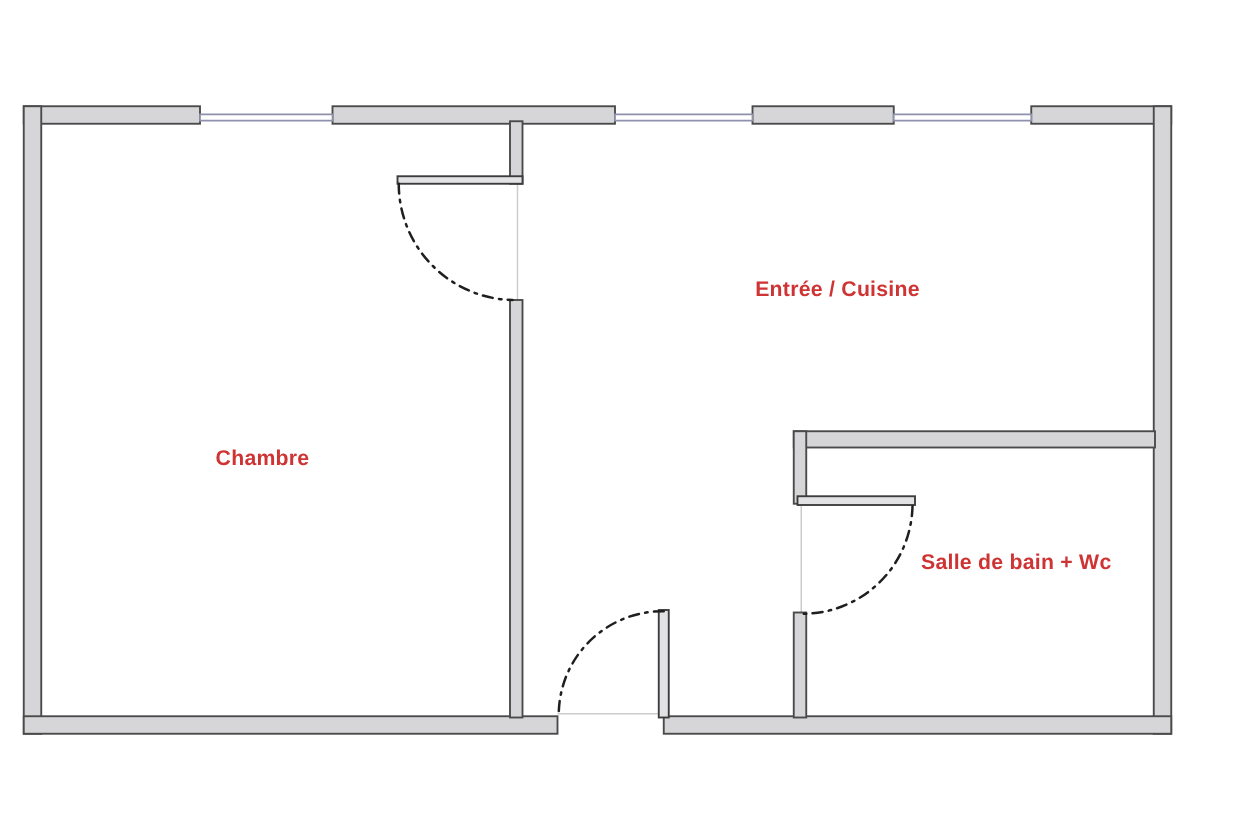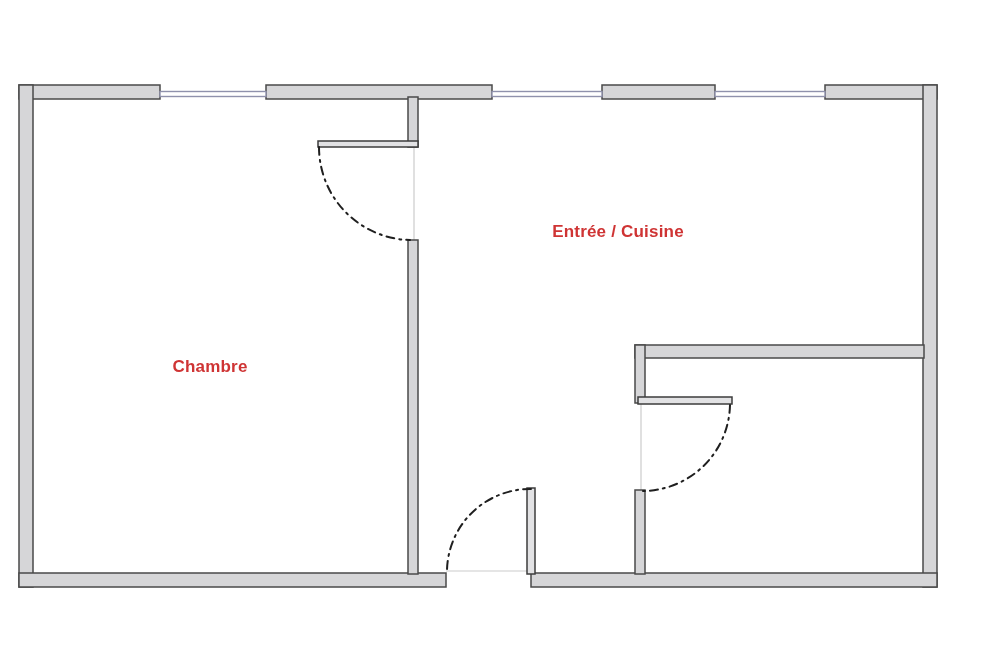--- a/index.html
+++ b/index.html
@@ -7,21 +7,21 @@
     position:relative; width:1000px; height:665px; background:#ffffff;
     font-family:"Liberation Sans", sans-serif; overflow:hidden;
   }
   .plan svg { position:absolute; left:0; top:0; }
   .room-label {
     position:absolute; transform:translate(-50%,-50%);
     font-weight:bold; font-size:17px; letter-spacing:0.2px;
     white-space:nowrap; color:#cf3434;
   }
   .label-chambre { left:210px; top:367px; }
-  .label-entree  { left:618px; top:232px; }
+  .label-entree  { left:670px; top:232px; }
   .label-salle   { left:813px; top:450px; }
 </style>
 </head>
 <body>
 
 <div class="plan" style="background: rgb(255, 255, 255);">
   <svg id="plan-svg" width="1000" height="665" viewBox="0 0 1000 665">
       <line x1="414" y1="147" x2="414" y2="240" stroke="#cccccc" stroke-width="1.2"></line>
       <line x1="641" y1="404" x2="641" y2="490" stroke="#cccccc" stroke-width="1.2"></line>
       <line x1="446" y1="571" x2="531" y2="571" stroke="#cccccc" stroke-width="1.2"></line>
@@ -43,13 +43,14 @@
       <rect x="715" y="91.5" width="110" height="5" fill="#ffffff" stroke="#8f91ac" stroke-width="1.4"></rect>
       <rect x="318" y="141" width="100" height="6" fill="#e2e2e4" stroke="#3c3c3c" stroke-width="1.5"></rect>
       <rect x="638" y="397" width="94" height="7" fill="#e2e2e4" stroke="#3c3c3c" stroke-width="1.5"></rect>
       <rect x="527" y="488" width="8" height="86" fill="#e2e2e4" stroke="#3c3c3c" stroke-width="1.5"></rect>
       <path d="M 319 147 A 93 93 0 0 0 410 240" fill="none" stroke="#1f1f1f" stroke-width="2" stroke-dasharray="8 5 2 5" stroke-linecap="round"></path>
       <path d="M 730 405 A 88 88 0 0 1 640 491" fill="none" stroke="#1f1f1f" stroke-width="2" stroke-dasharray="8 5 2 5" stroke-linecap="round"></path>
       <path d="M 531 489 A 83 83 0 0 0 447 571" fill="none" stroke="#1f1f1f" stroke-width="2" stroke-dasharray="8 5 2 5" stroke-linecap="round"></path>
     </svg>
   <div class="room-label label-chambre" style="color: rgb(207, 52, 52);">Chambre</div>
   <div class="room-label label-entree" style="color: rgb(207, 52, 52);">Entrée / Cuisine</div>
+  <div class="room-label label-salle" style="color: rgb(207, 52, 52);">Salle de bain + Wc</div>
 </div>
 
 </body></html>

